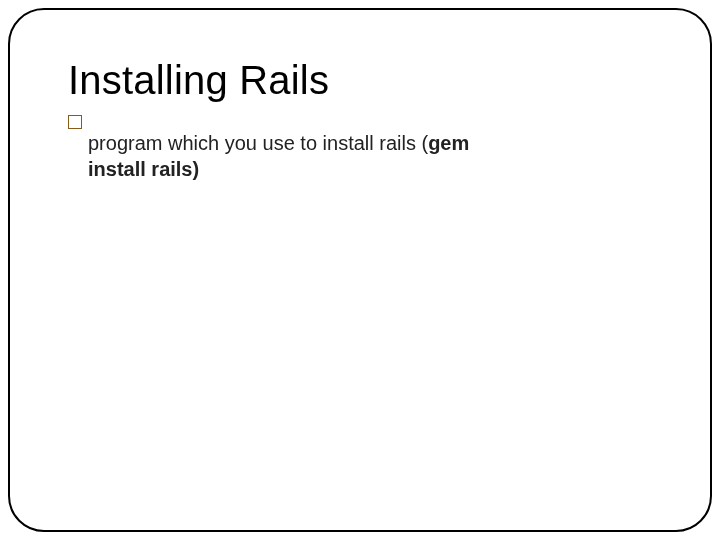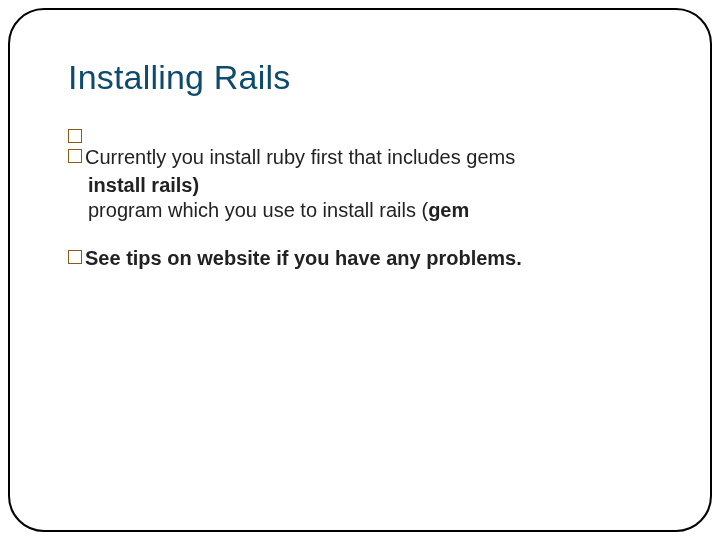--- a/index.html
+++ b/index.html
@@ -14,25 +14,25 @@
     position: absolute;
     top: 8px;
     left: 8px;
     right: 8px;
     bottom: 8px;
     border: 2px solid #000;
     border-radius: 36px;
     padding: 48px 58px 40px 58px;
   }
   .title {
-    font-size: 34px;
+    font-size: 40px;
     font-weight: 400;
-    color: #0c4a6e;
+    color: #000000;
     letter-spacing: 0.2px;
-    margin-bottom: 28px;
+    margin-bottom: 8px;
     font-family: Arial, sans-serif;
   }
   .bullet-row {
     display: flex;
     align-items: flex-start;
     margin-bottom: 2px;
   }
   .bullet-square {
     flex: 0 0 auto;
     width: 14px;
@@ -65,29 +65,21 @@
 <body>
 
 <div class="slide">
 
   <h1 class="title">Installing Rails</h1>
 
   <div class="bullet-row">
     <span class="bullet-square"></span>
   </div>
 
-  <div class="bullet-row">
-    <span class="bullet-square"></span>
-    <span class="bullet-text">Currently you install ruby first that includes gems</span>
-  </div>
-  <div class="continuation bold">install rails)</div>
   <div class="continuation">
     <span>program which you use to install rails (</span><span class="bold">gem</span>
   </div>
+  <div class="continuation bold">install rails)</div>
 
   <div class="gap"></div>
 
-  <div class="bullet-row">
-    <span class="bullet-square"></span>
-    <span class="bullet-text bold">See tips on website if you have any problems.</span>
-  </div>
 
 </div>
 
 </body></html>

